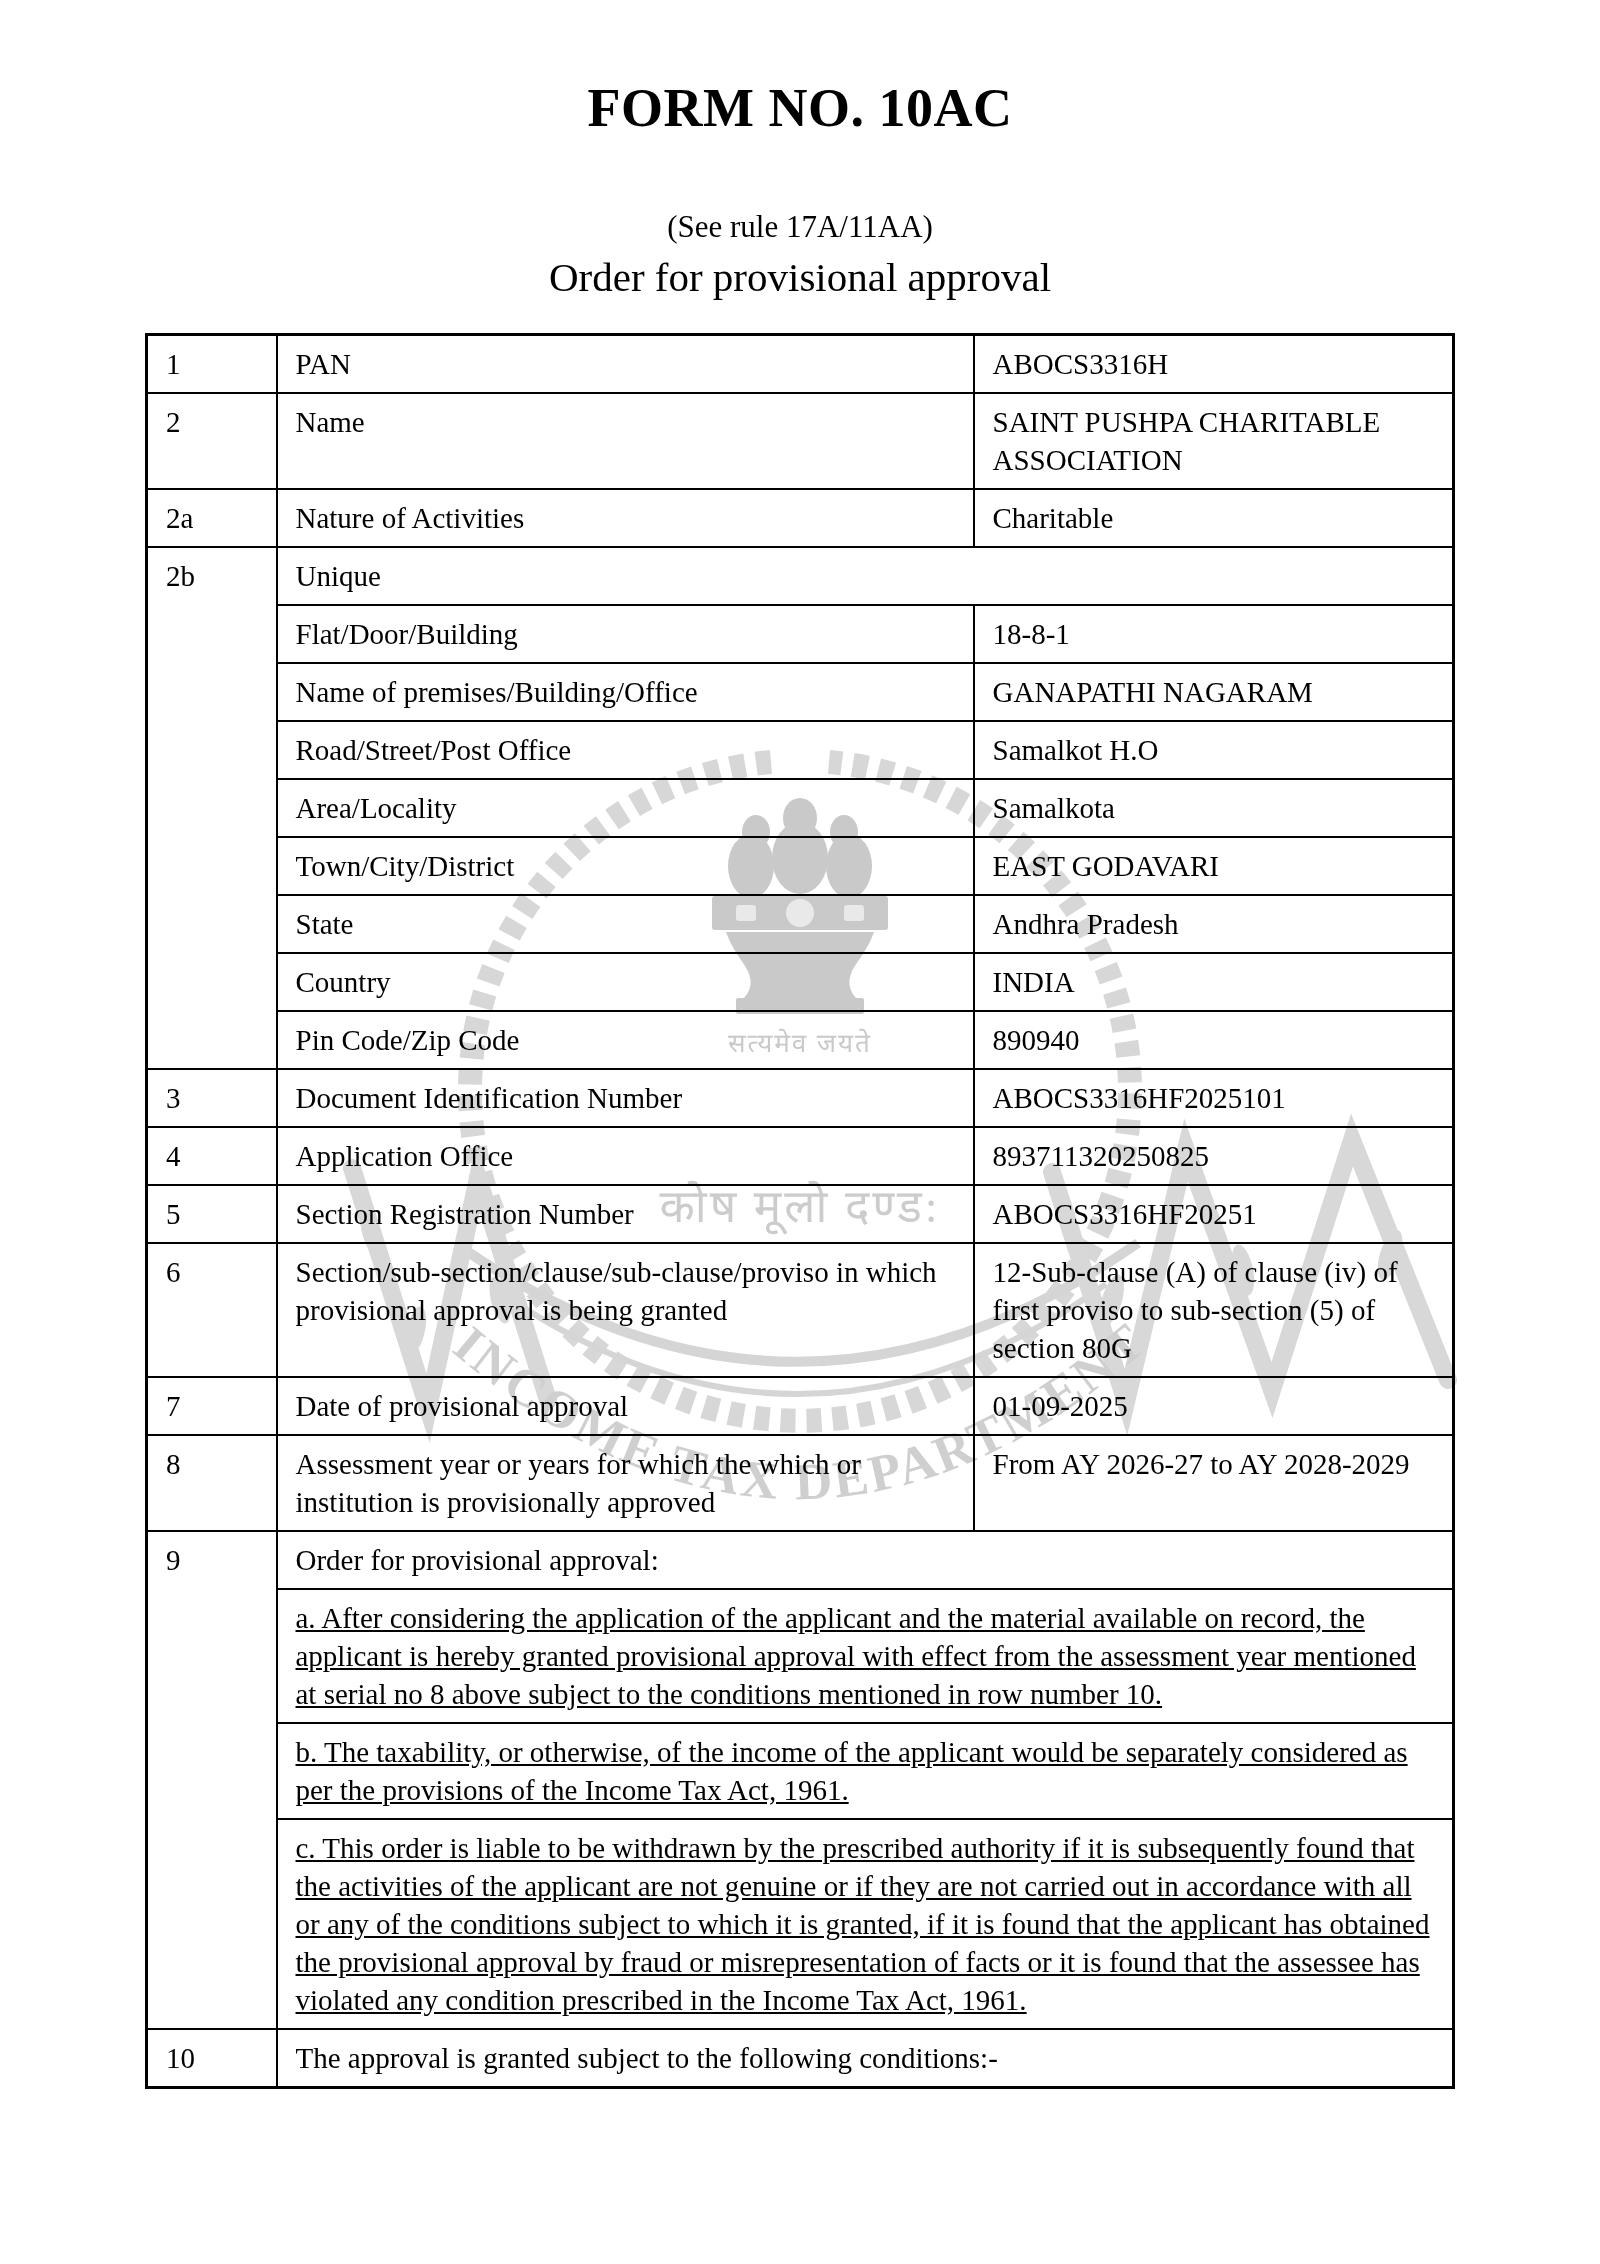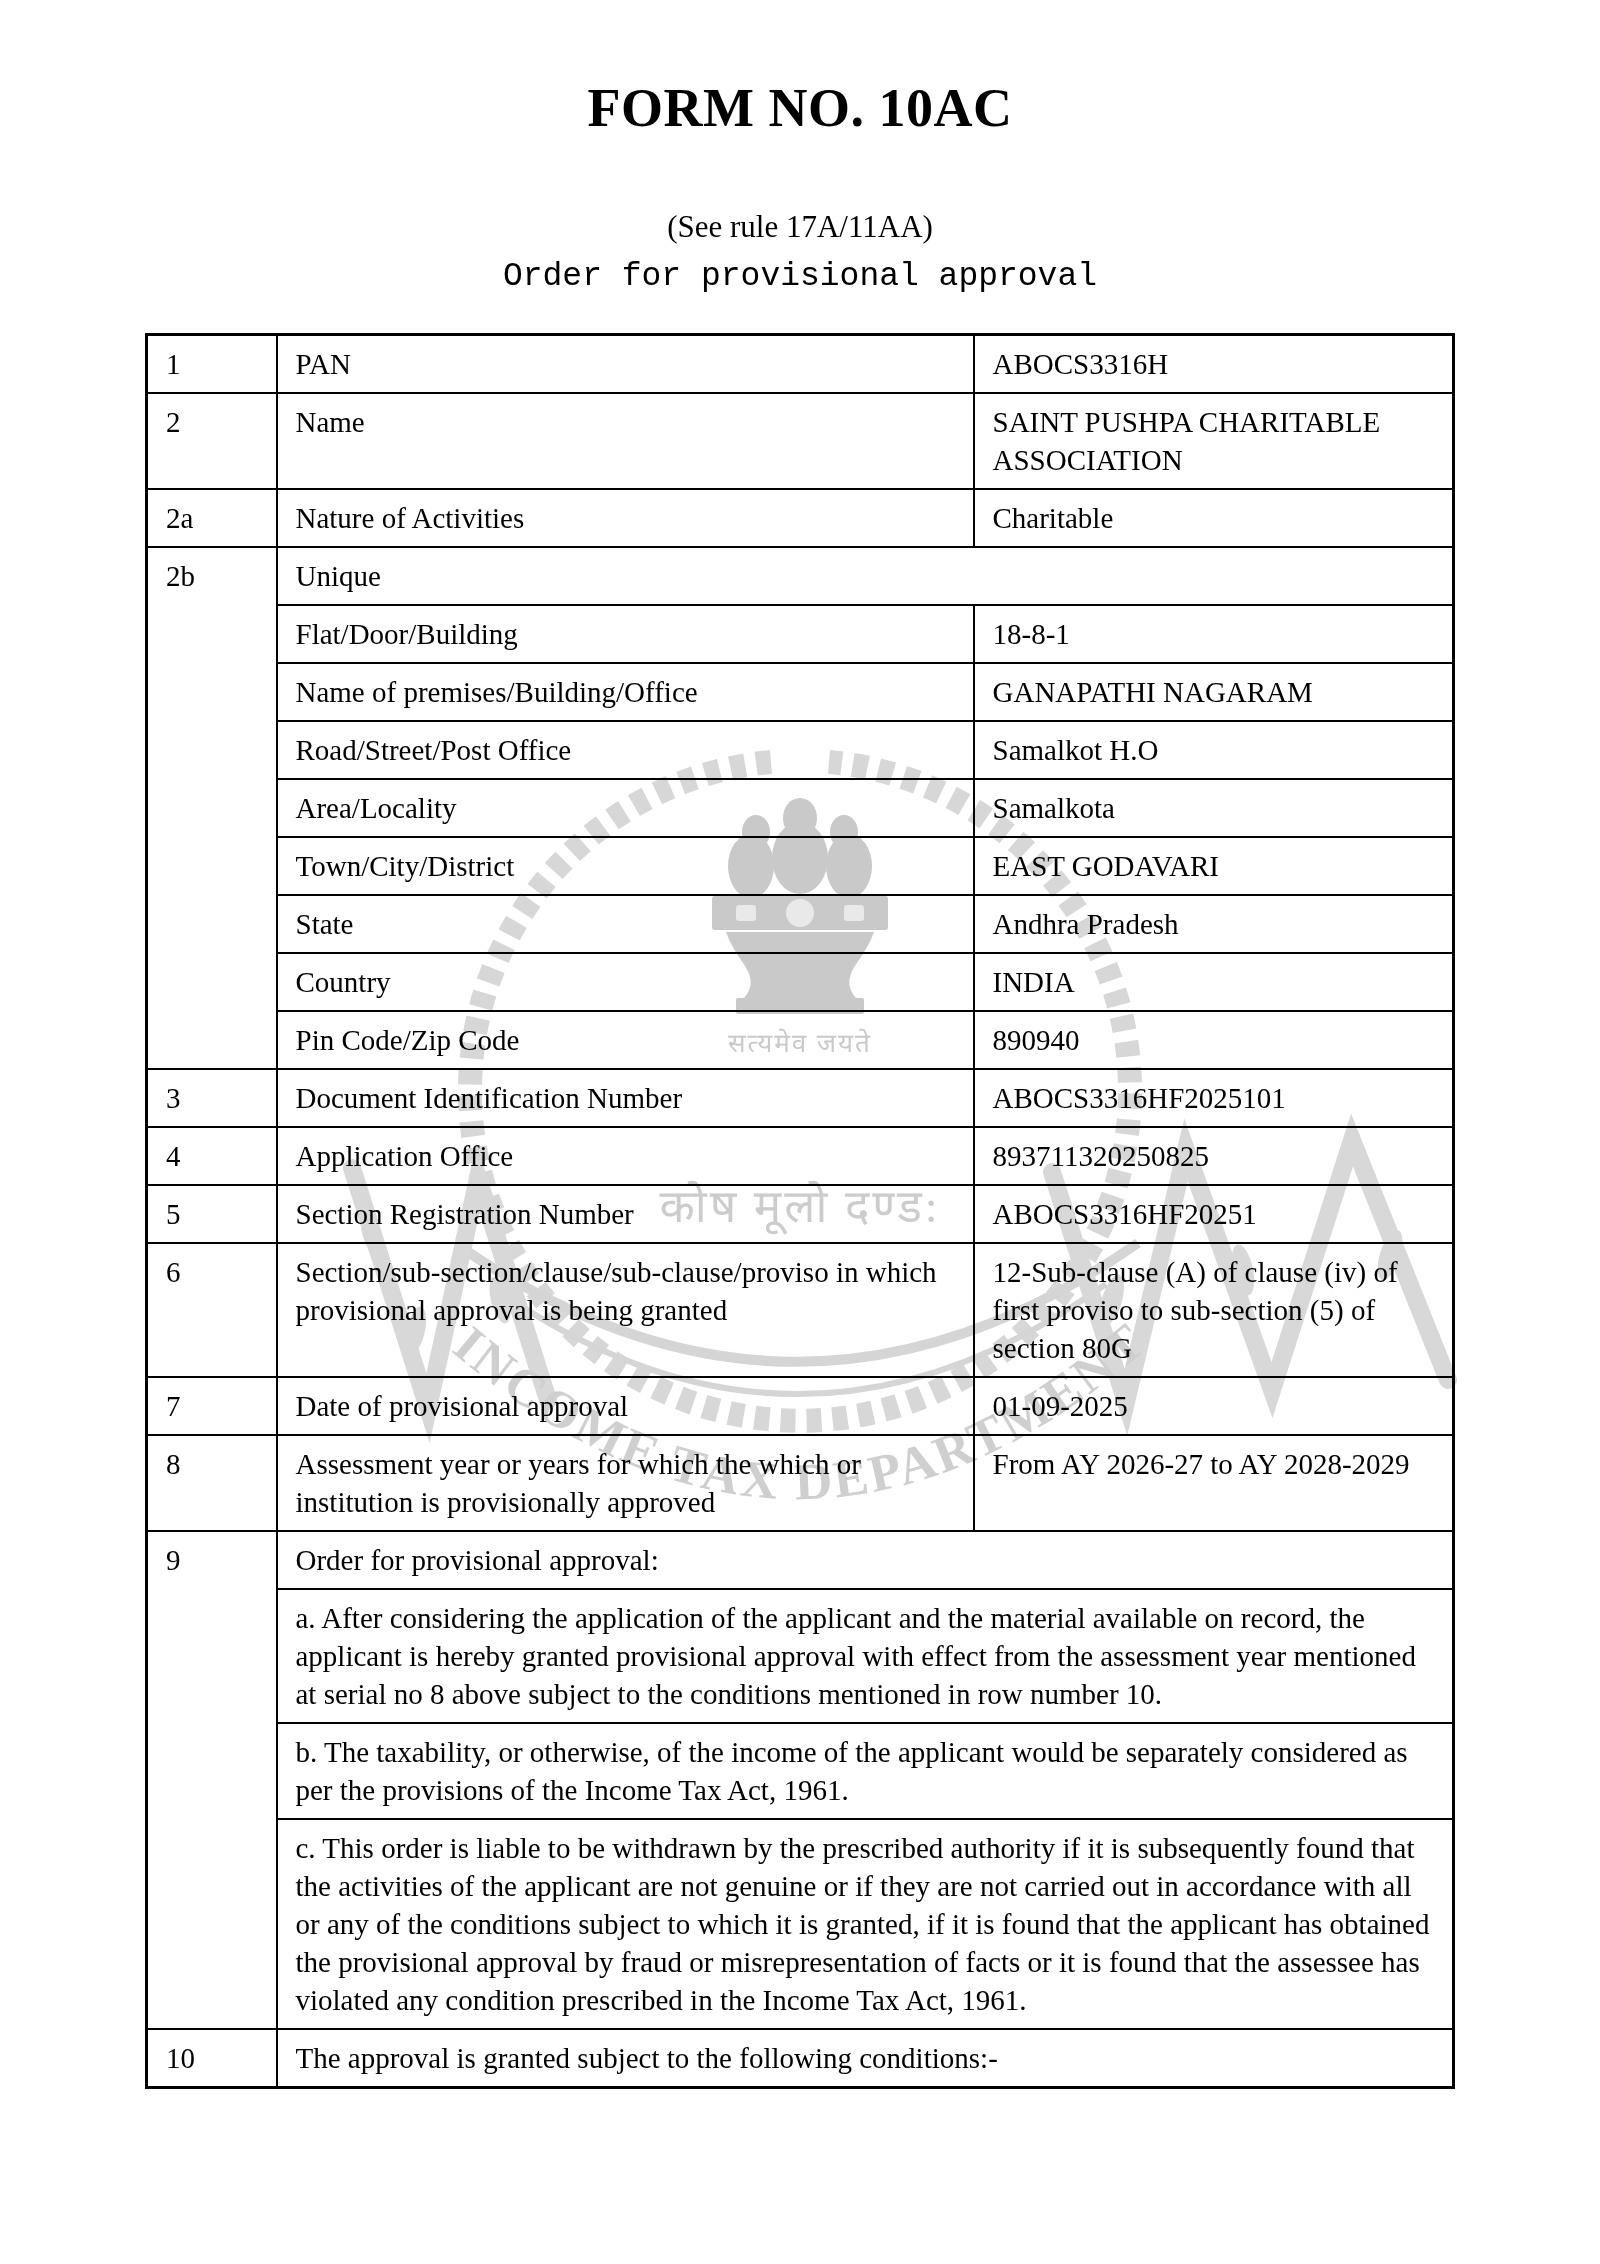--- a/index.html
+++ b/index.html
@@ -30,43 +30,42 @@
   }
   .rule-line {
     margin-top: 68px;
     text-align: center;
     font-size: 31px;
     line-height: 40px;
   }
   .subtitle {
     margin-top: 10px;
     text-align: center;
-    font-size: 33px;
+    font-size: 41px;
     line-height: 40px;
-    font-family: Liberation Mono, monospace;
   }
   table.form-table {
     border-collapse: collapse;
     table-layout: fixed;
     width: 1307px;
     margin: 36px auto 0 auto;
     background: transparent;
     border: 3px solid #000000;
   }
   table.form-table td {
     border: 2px solid #000000;
     vertical-align: top;
     font-size: 29px;
     line-height: 38px;
     padding: 9px 16px 9px 18px;
     word-wrap: break-word;
   }
   td.cell-num   { padding-right: 4px; }
   td.cell-value { padding-right: 40px; }
-  td.cell-para  { padding-right: 16px; }
+  td.cell-para  { padding-right: 16px; text-decoration: underline; }
 </style>
 </head>
 <body>
 
 <div class="sheet">
 
   <svg class="watermark" width="1600" height="2264" viewBox="0 0 1600 2264" aria-hidden="true">
 
     <g>
       <path d="M771 762 A330 330 0 1 0 829 762" fill="none" stroke="#d7d7d7" stroke-width="24" stroke-dasharray="15 11"></path>

